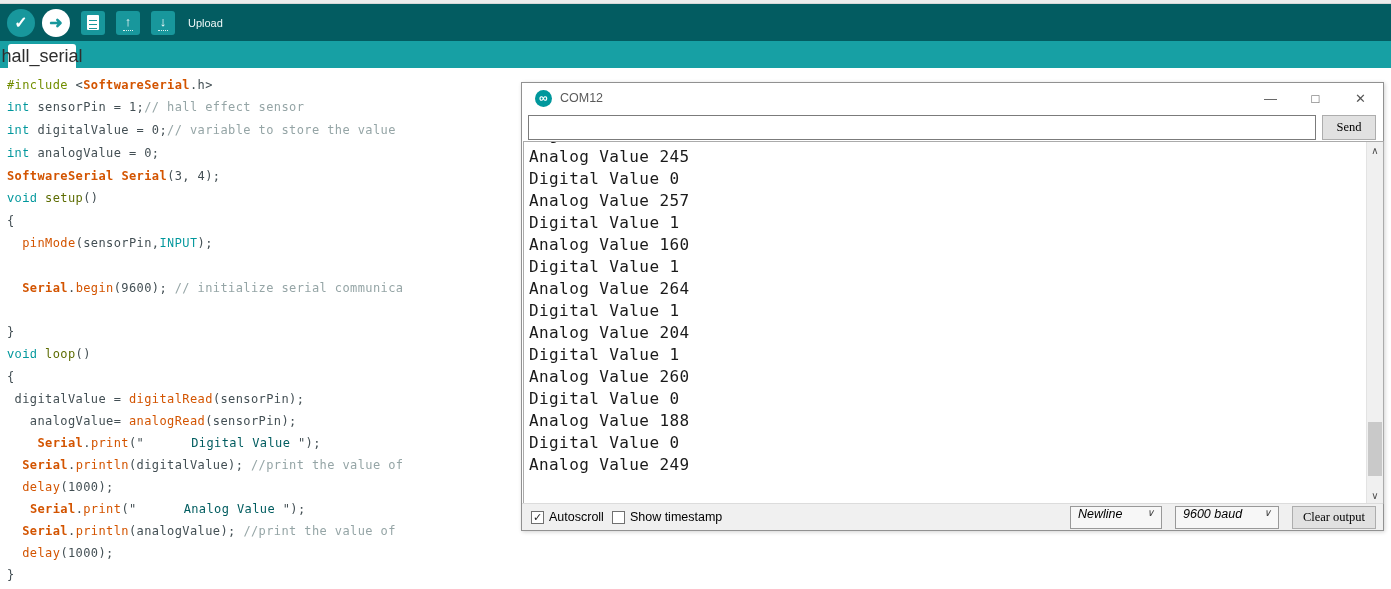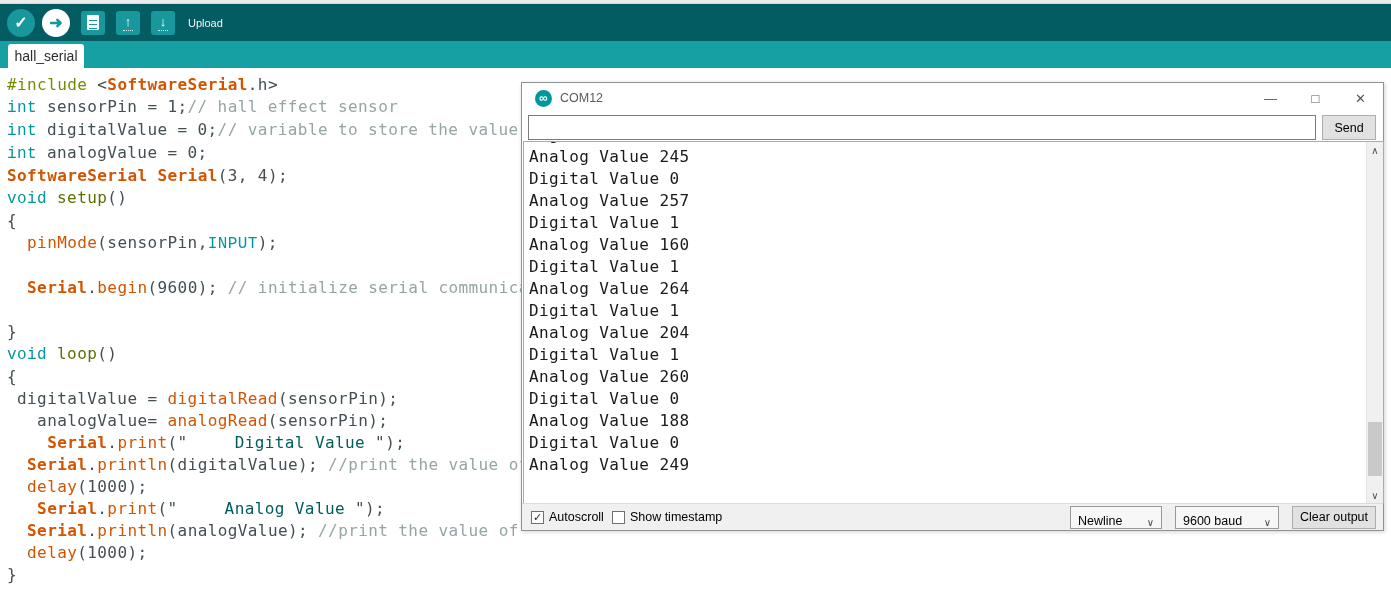--- a/index.html
+++ b/index.html
@@ -26,30 +26,30 @@
   .doc-icon { width:12px; height:15px; background:#fff; border-radius:1px;
               position:relative;
               background-image:repeating-linear-gradient(
                 to bottom, transparent 0 3px, var(--btn_teal) 3px 4px);
               background-size:8px 12px; background-position:2px 2px;
               background-repeat:no-repeat; }
   .tb-label { color:#eef7f7; font-size:11px; margin-left:13px; }
 
   .tabstrip { position:absolute; left:0; top:41px; width:100%; height:27px;
               background:var(--teal); }
-  .tab { position:absolute; left:8px; bottom:0; width:76px; height:24px;
+  .tab { position:absolute; left:8px; bottom:0; width:68px; height:24px;
          background:#fff; border-radius:3px 3px 0 0; color:#2e2e2e;
-         font-size:14px; display:flex; align-items:center; justify-content:center;
+         font-size:18px; display:flex; align-items:center; justify-content:center;
          cursor:pointer; }
 
   
   .editor { position:absolute; left:0; top:68px; width:100%; height:521px;
             background:#fff; }
   .code { position:absolute; left:7px; top:6px;
-          font-family:"DejaVu Sans Mono", monospace; font-size:16px;
+          font-family:"DejaVu Sans Mono", monospace; font-size:12px;
           letter-spacing:.4px; line-height:22px; white-space:pre; color:var(--plain); }
   .code .p { color:var(--plain); }
   .code .k { color:var(--keyword);font-family:Liberation Mono, monospace; }
   .code .f { color:var(--accent_orange); }
   .code .b { color:var(--accent_orange); font-weight:bold; }
   .code .o { color:var(--olive_fn); }
   .code .d { color:var(--directive); }
   .code .c { color:var(--comment); }
   .code .s { color:var(--string);padding-left:47px; }
 
@@ -64,21 +64,21 @@
               align-items:center; justify-content:center; margin-left:13px; }
   .wtitle { color:#5a5a5a; font-size:12.5px; margin-left:8px; }
   .winctls { margin-left:auto; display:flex; height:100%; }
   .winctl { width:45px; height:100%; display:flex; align-items:center;
             justify-content:center; color:#555; font-size:13px; cursor:pointer; }
   .sendrow { position:absolute; left:0; top:30px; right:0; height:29px;
              display:flex; align-items:center; padding:0 7px 0 6px; }
   .serial-input { flex:1; height:25px; border:1px solid #7b7b7b; background:#fff;
                   font-size:13px; padding:0 4px; outline:none; }
   .btn { height:25px; background:#e1e1e1; border:1px solid #adadad;
-         font-size:12.5px; color:#000; font-family:Liberation Sans, sans-serif;
+         font-size:12.5px; color:#000; font-family:Liberation Serif, serif;
          cursor:pointer; }
   .send-btn { width:54px; margin-left:6px; }
 
   .output { position:absolute; left:1px; top:58px; width:861px; height:363px;
             background:#fff; border:1px solid #ababab; overflow:hidden; }
   .outlines { position:absolute; left:5px; top:0; right:10px; margin-top:-18px;
               font-family:"DejaVu Sans Mono", monospace; font-size:16px;
               letter-spacing:.4px; line-height:22px; color:var(--output_text);
               white-space:pre; }
   .vscroll { position:absolute; top:0; right:0; width:17px; height:100%;
@@ -94,22 +94,22 @@
                background:#f0f0f0; border-top:1px solid #dcdcdc;
                display:flex; align-items:center; padding:0 7px 0 9px; }
   .cb { display:inline-flex; align-items:center; gap:5px; font-size:12.5px;
         color:#000; cursor:pointer; }
   .cb + .cb { margin-left:8px; }
   .cbox { width:13px; height:13px; background:#fff; border:1px solid #707070;
           display:inline-flex; align-items:center; justify-content:center;
           font-size:11px; color:#222; line-height:1; }
   .right-controls { margin-left:auto; display:flex; align-items:center; gap:13px; }
   .combo { height:23px; background:#f7f7f7; border:1px solid #999;
-           display:inline-flex; align-items:flex-end; justify-content:space-between;
-           font-size:12.5px; color:#000; padding:0 7px; cursor:pointer; }
+           display:inline-flex; align-items:flex-start; justify-content:space-between;
+           font-size:12.5px; color:#000; padding:0 7px; cursor:pointer;font-style:italic; }
   .combo .chev { color:#444; font-size:10px; margin-left:10px; }
   .combo.newline { width:92px; }
   .combo.baud { width:104px; }
   .clear-btn { width:84px; height:23px; }
 </style>
 </head>
 <body>
 
 <div class="app">
 

